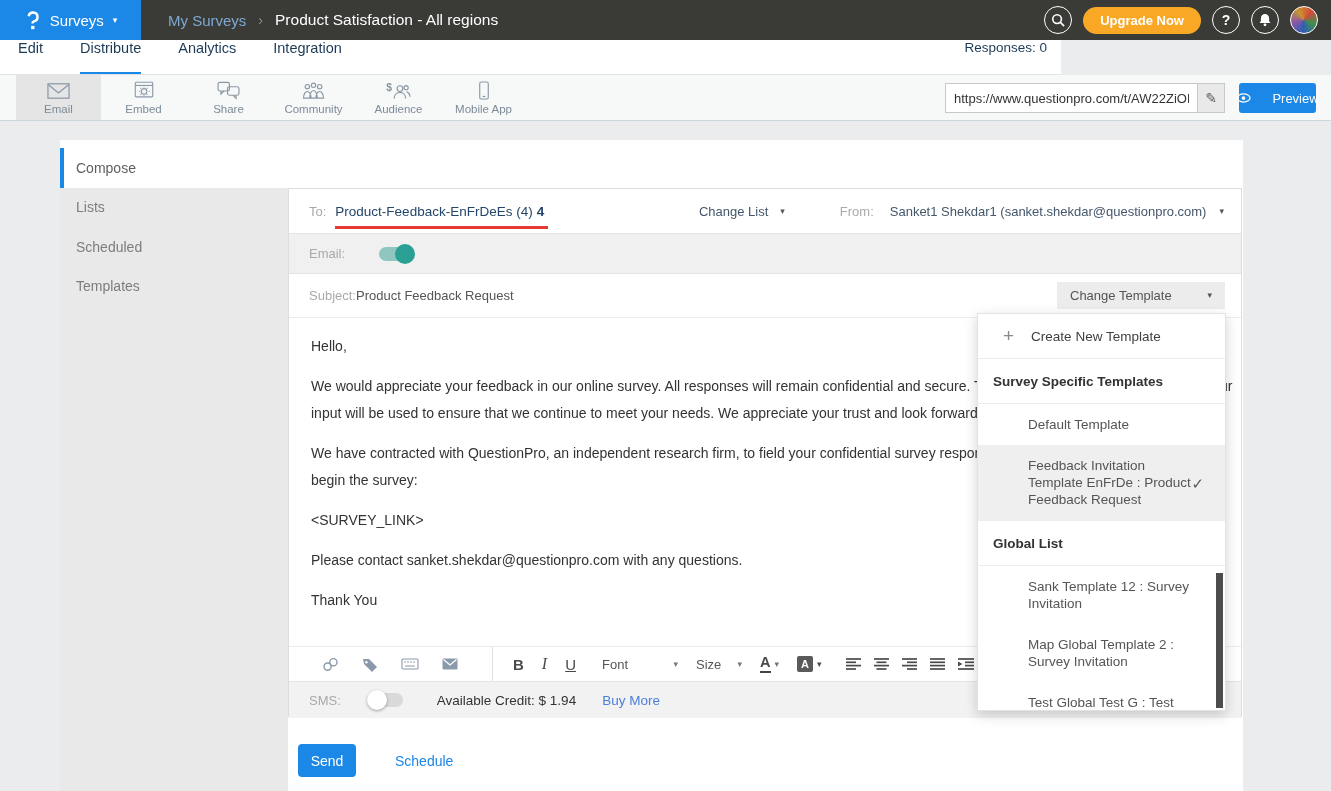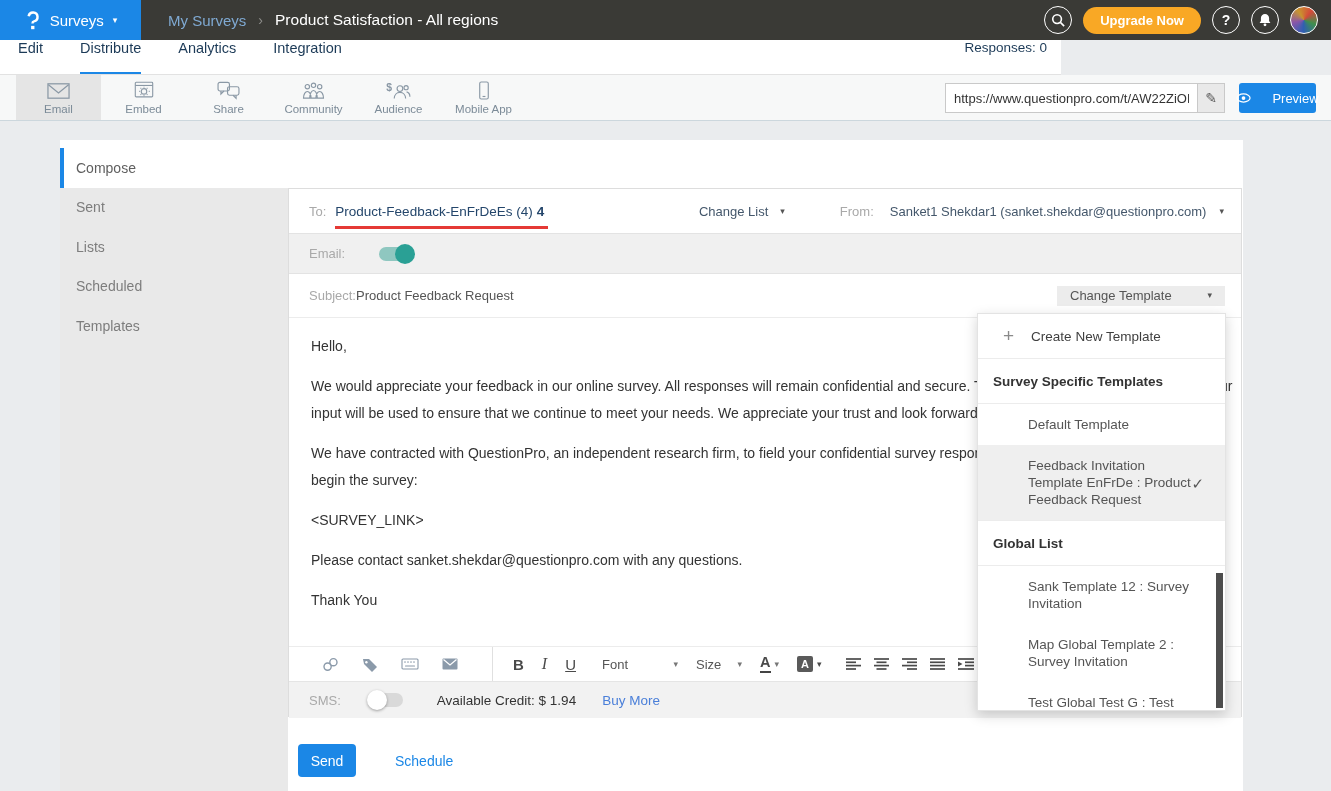--- a/index.html
+++ b/index.html
@@ -63,21 +63,21 @@
 
   .row-email { height:41px; background:#f0f0f0; border-top:1px solid #e3e3e3; border-bottom:1px solid #e3e3e3; display:flex; align-items:center; padding:0 20px; }
   .toggle { position:relative; width:34px; height:14px; border-radius:7px; margin-left:34px; cursor:pointer; }
   .toggle.on { background:#8fc7c0; }
   .toggle.on .knob { position:absolute; right:-2px; top:-3px; width:20px; height:20px; border-radius:50%; background:#2aa095; }
   .toggle.off { background:#d9d9d9; }
   .toggle.off .knob { position:absolute; left:-2px; top:-3px; width:20px; height:20px; border-radius:50%; background:#fff; box-shadow:0 1px 3px rgba(0,0,0,.35); }
 
   .row-subject { height:44px; display:flex; align-items:center; padding:0 16px 0 20px; border-bottom:1px solid #ececec; }
   .subject-value { color:#555; font-size:13px; }
-  .change-template-btn { margin-left:auto; width:168px; height:20px; background:#ececec; border:none; display:flex; align-items:center; justify-content:space-between; padding:0 13px; font-size:13px; color:#555; font-family:"Liberation Sans",sans-serif; cursor:pointer; }
+  .change-template-btn { margin-left:auto; width:168px; height:27px; background:#ececec; border:none; display:flex; align-items:center; justify-content:space-between; padding:0 13px; font-size:13px; color:#555; font-family:"Liberation Sans",sans-serif; cursor:pointer; }
   .change-template-btn .caret { color:#555; }
 
   .body-area { height:328px; padding:14px 12px 0 22px; overflow:hidden; cursor:text; }
   .body-text { width:922px; font-size:14px; color:#333; line-height:27px; }
   .body-text p { margin:13px 0; }
   .body-text p:first-child { margin-top:1px; }
 
   .editor-toolbar { height:35px; border-top:1px solid #ececec; display:flex; align-items:stretch; }
   .tb-left { width:204px; border-right:1px solid #e0e0e0; display:flex; align-items:center; padding-left:33px; gap:23px; }
   .tb-left .tbi { cursor:pointer; display:flex; align-items:center; }
@@ -254,21 +254,20 @@
           </svg>
       </span>
       <span>Preview</span>
     </button>
   </div>
 
   <div class="main-panel">
     <div class="sidebar">
       <div class="sidebar-topstrip"></div>
       <div class="side-item active">Compose</div>
-      <div class="side-item">Sent</div>
       <div class="side-item">Lists</div>
       <div class="side-item">Scheduled</div>
       <div class="side-item">Templates</div>
     </div>
 
     <div class="compose-box">
       <div class="row-to">
         <span class="lab">To:</span>
         <span class="to-value-wrap">
           <span class="to-value">Product-Feedback-EnFrDeEs (4)</span><span class="to-count">4</span>

